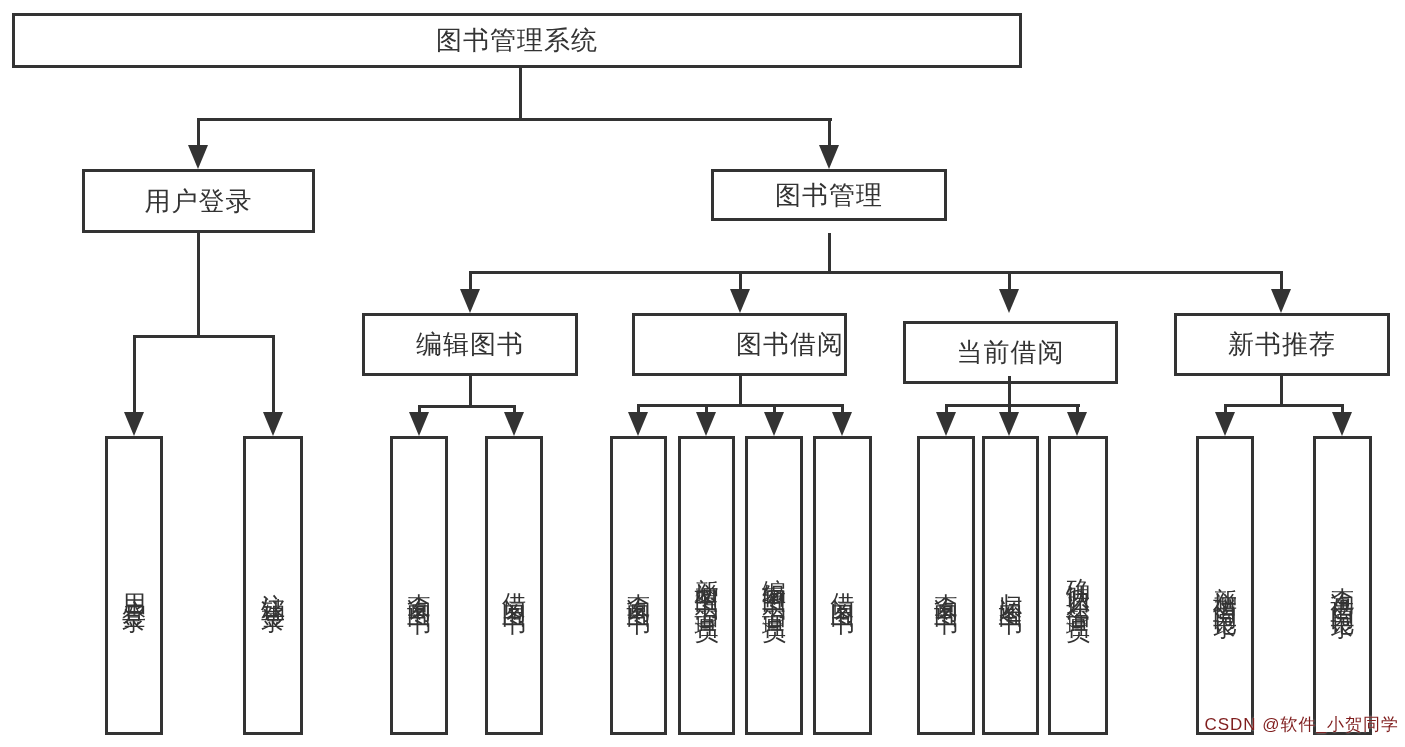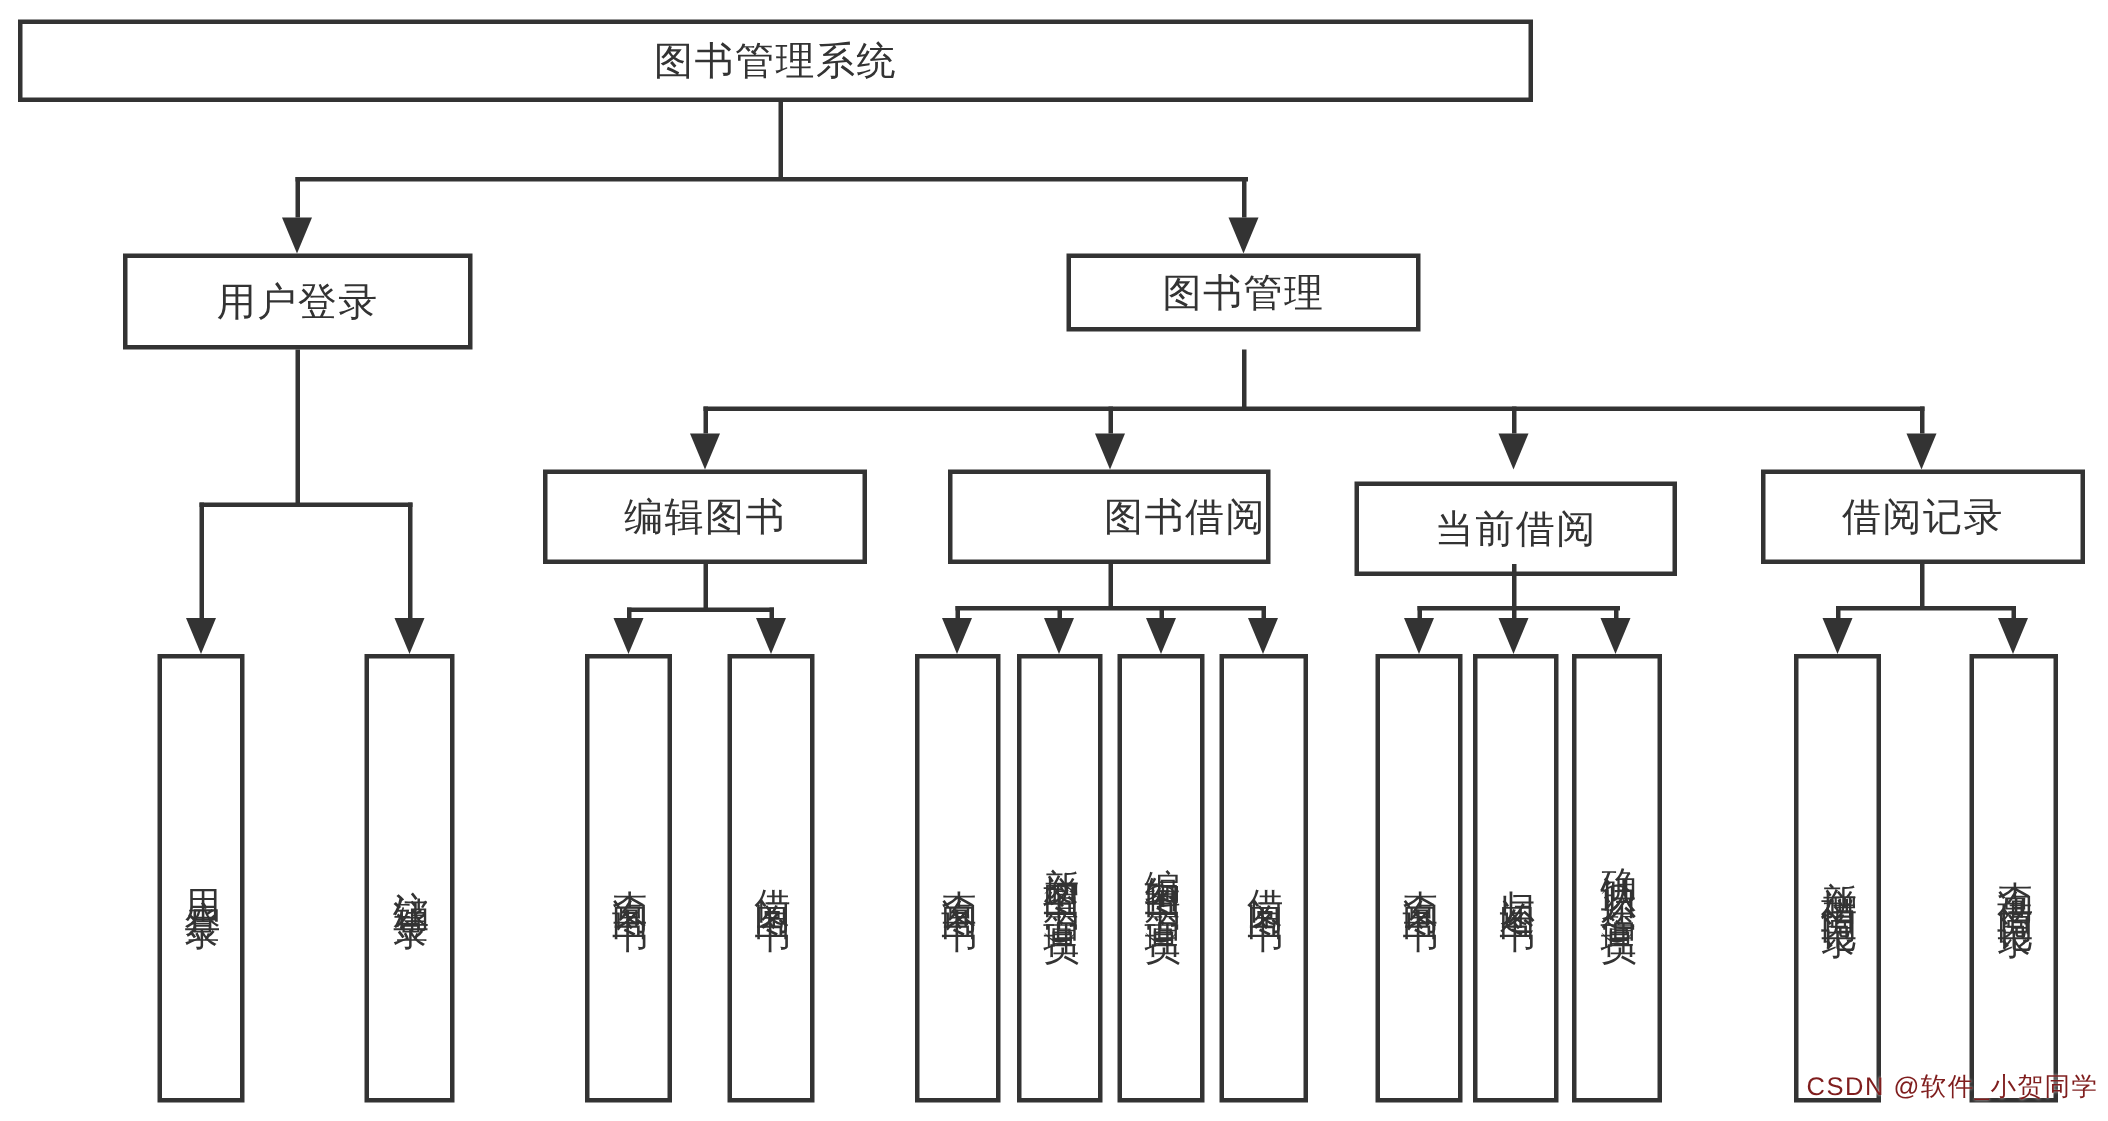--- a/index.html
+++ b/index.html
@@ -52,21 +52,21 @@
 <div class="node" style="left:362px;top:313px;width:216px;height:63px;">
   <span class="hlabel">编辑图书</span>
 </div>
 <div class="node" style="left:632px;top:313px;width:215px;height:63px;justify-content:flex-end;">
   <span class="hlabel">图书借阅</span>
 </div>
 <div class="node" style="left:903px;top:301px;width:215px;height:63px;margin-top:20px;">
   <span class="hlabel">当前借阅</span>
 </div>
 <div class="node" style="left:1174px;top:313px;width:216px;height:63px;">
-  <span class="hlabel">借阅记录</span>
+  <span class="hlabel">新书推荐</span>
 </div>
 
 <div class="node" style="left:105px;top:436px;width:58px;height:299px;">
   <span class="vlabel">用户登录</span>
 </div>
 <div class="node" style="left:243px;top:436px;width:60px;height:299px;">
   <span class="vlabel">注销登录</span>
 </div>
 
 <div class="node" style="left:390px;top:436px;width:58px;height:299px;">

